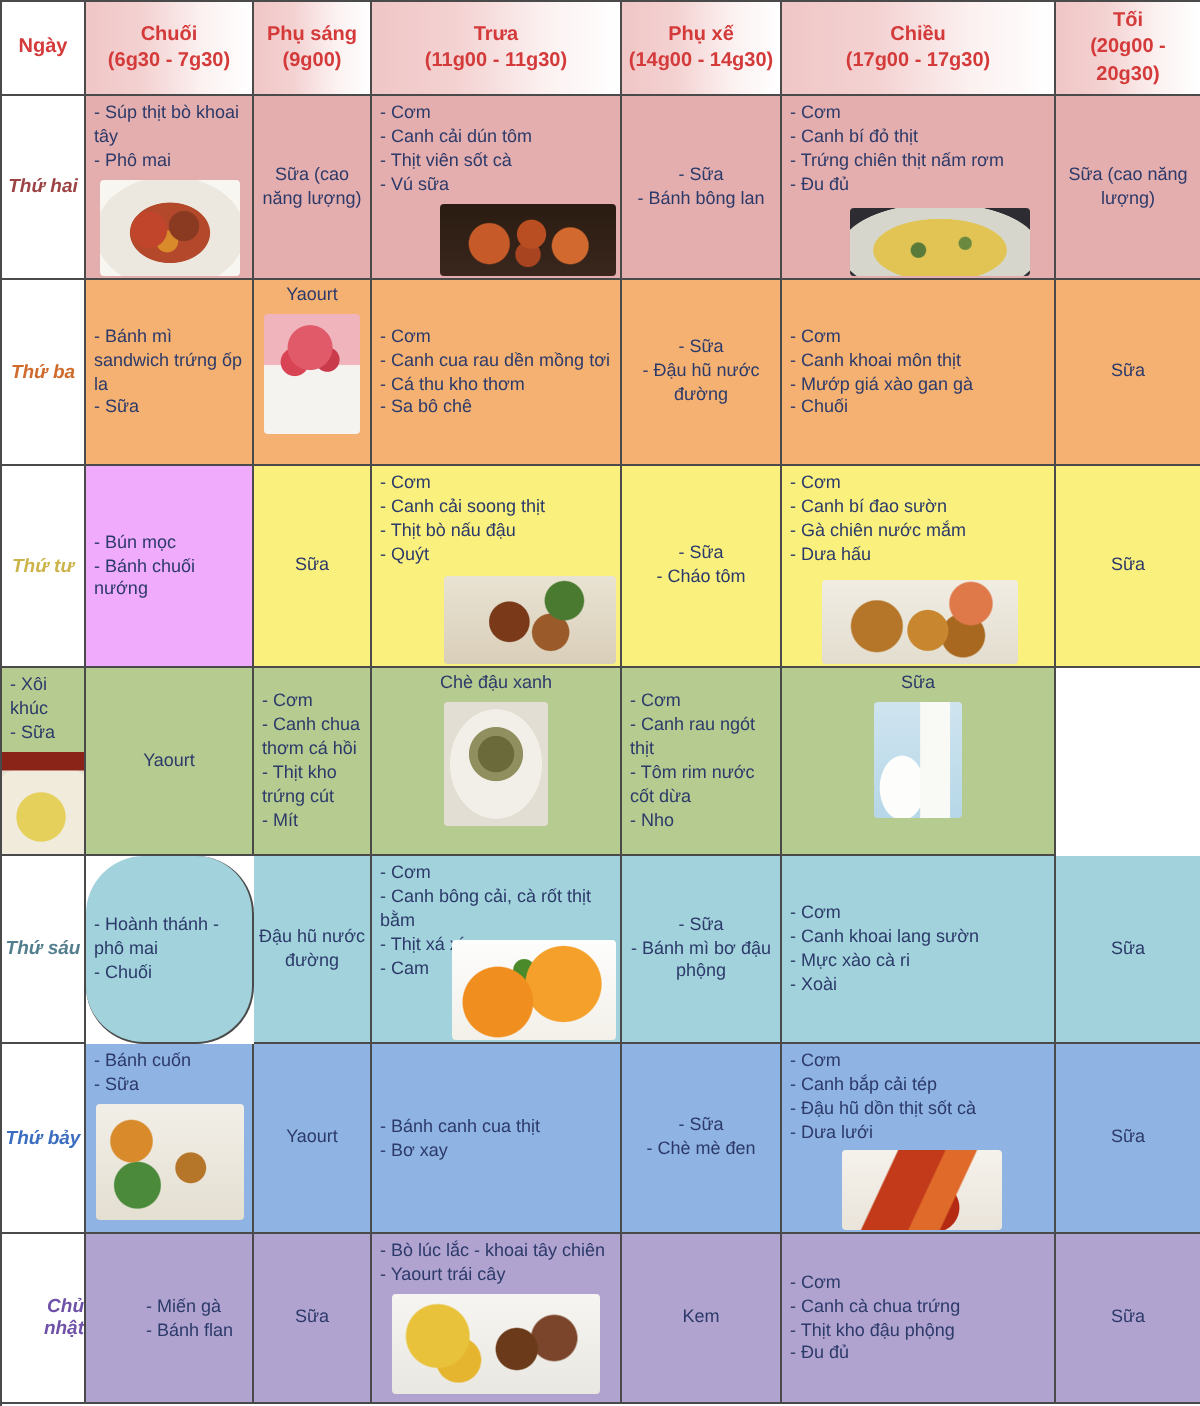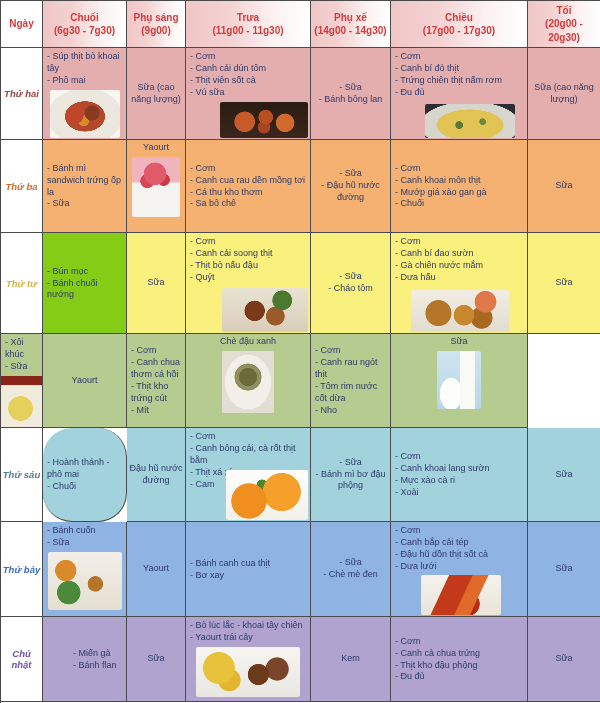--- a/index.html
+++ b/index.html
@@ -147,21 +147,21 @@
       </div>
     <div class="cell v-center h-center" style="background: rgb(245, 177, 114);">
         <div class="txt">Sữa</div>
       </div>
   </div>
 
   <div class="row" style="grid-template-rows:101px">
     <div class="cell day-cell">
         <span class="day-label" style="color: rgb(205, 180, 74);">Thứ tư</span>
       </div>
-    <div class="cell v-center" style="background: #84cc16;">
+    <div class="cell v-center" style="background: #f0abfc;">
         <div class="txt">- Bún mọc
 - Bánh chuối nướng</div>
       </div>
     <div class="cell v-center h-center" style="background: rgb(250, 240, 125);">
         <div class="txt">Sữa</div>
       </div>
     <div class="cell" style="background: rgb(250, 240, 125);">
         <div class="txt">- Cơm
 - Canh cải soong thịt
 - Thịt bò nấu đậu
@@ -275,21 +275,21 @@
 - Dưa lưới</div>
         <div class="photo ph-tofu abs" style="width:80px;height:40px;right:26px;bottom:1px"></div>
       </div>
     <div class="cell v-center h-center" style="background: rgb(143, 179, 227);">
         <div class="txt">Sữa</div>
       </div>
   </div>
 
   <div class="row" style="grid-template-rows:85px">
     <div class="cell day-cell">
-        <span class="day-label" style="color: rgb(111, 82, 168);">Chủ nhật</span>
+        <span class="day-label" style="color: rgb(111, 82, 168); text-align: right;">Chủ nhật</span>
       </div>
     <div class="cell v-center" style="background: rgb(177, 163, 207); padding-left: 26px;">
         <div class="txt">- Miến gà
 - Bánh flan</div>
       </div>
     <div class="cell v-center h-center" style="background: rgb(177, 163, 207);">
         <div class="txt">Sữa</div>
       </div>
     <div class="cell" style="background: rgb(177, 163, 207);">
         <div class="txt">- Bò lúc lắc - khoai tây chiên

